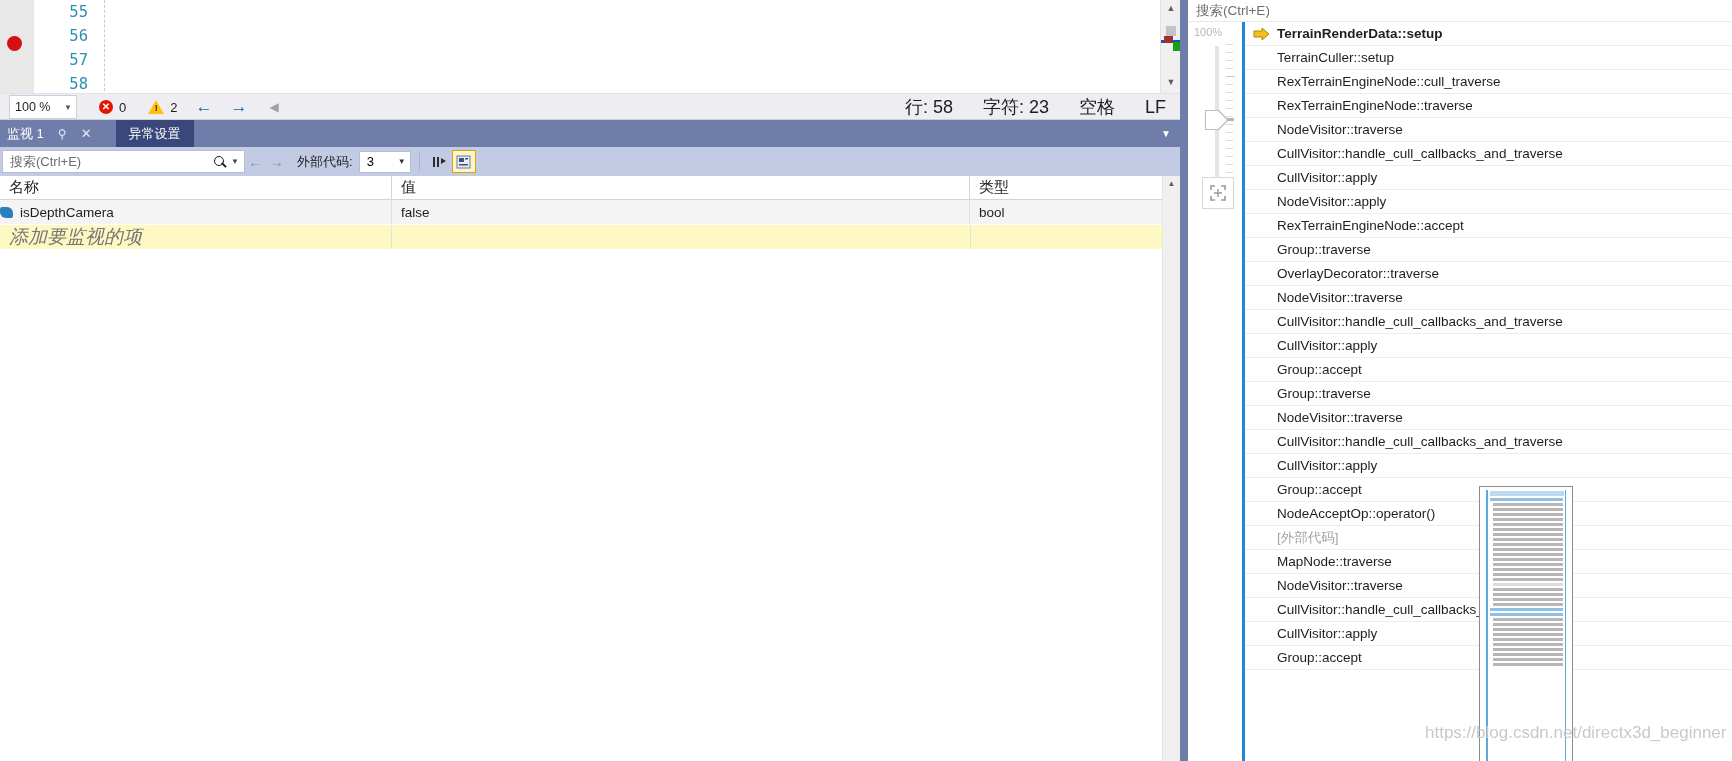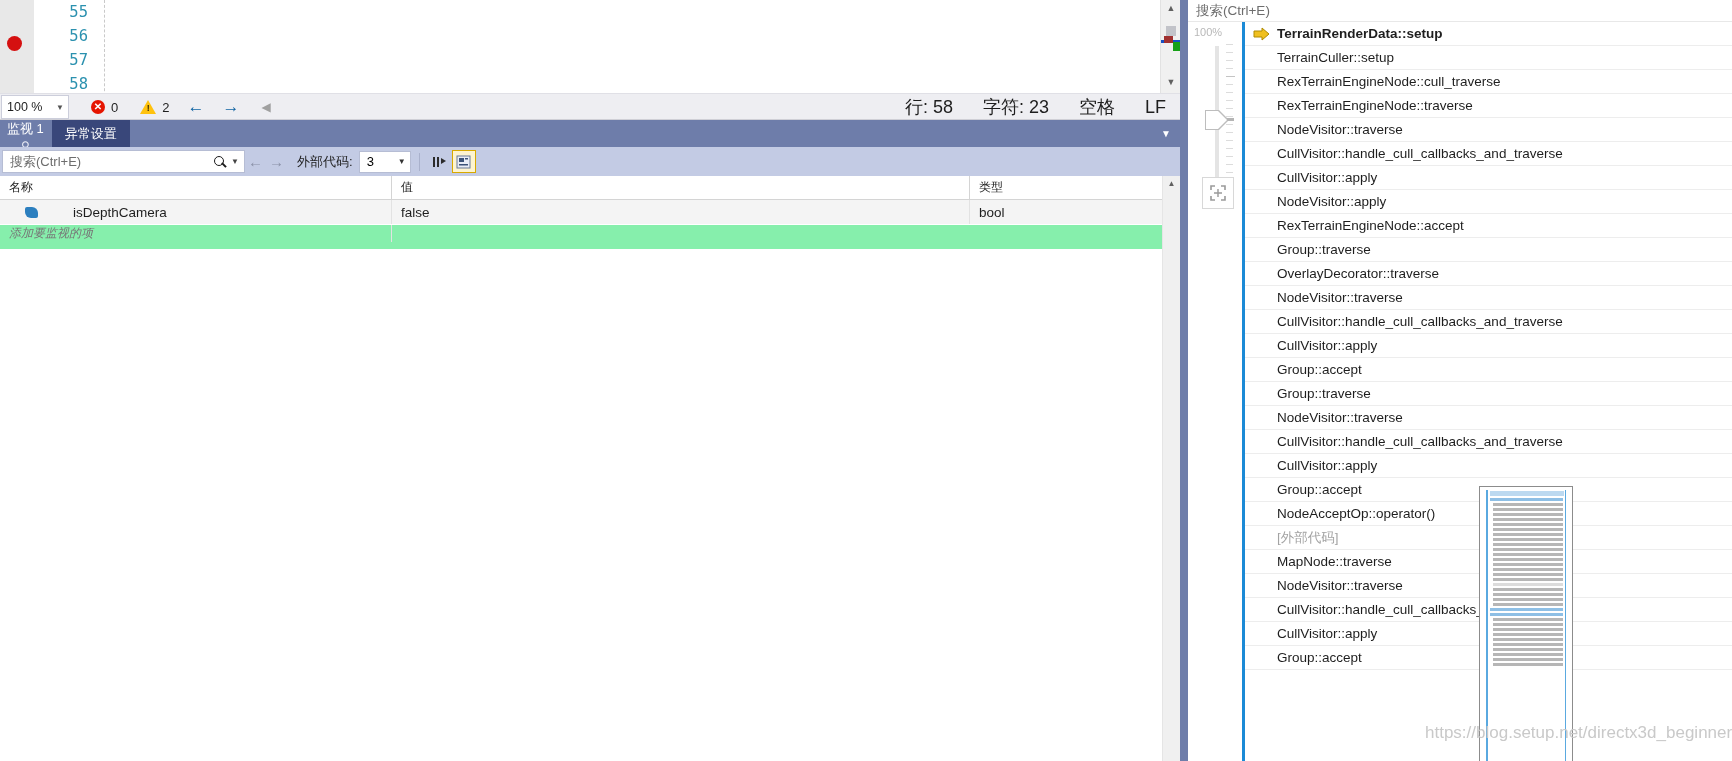--- a/index.html
+++ b/index.html
@@ -103,21 +103,21 @@
   
   #editor-statusbar {
     position: absolute; left: 0; top: 93px;
     width: 1180px; height: 26px;
     background: #eeeef2;
     border-top: 1px solid #e0e0e6;
     display: flex; align-items: center;
     font-size: 13px; color: #1e1e1e;
   }
   #zoom-combo {
-    width: 68px; height: 24px; margin-left: 1px;
+    width: 68px; height: 24px; margin-left: 9px;
     background: #ffffff; border: 1px solid #cccedb;
     display: flex; align-items: center; justify-content: space-between;
     box-sizing: border-box; padding: 0 4px 0 5px;
     font-size: 12.5px;
   }
   #zoom-combo .caret { font-size: 8px; color: #555; }
   .err-group { display: flex; align-items: center; gap: 6px; margin-left: 22px; }
   .icon-error {
     width: 14px; height: 14px; border-radius: 50%;
     background: #e51400; color: #fff;
@@ -151,23 +151,23 @@
     background: #ffffff;
     border-top: 1px solid #cfcfd6;
   }
   #watch-tabstrip {
     position: absolute; left: 0; top: 0;
     width: 1180px; height: 27px;
     background: #6e7daa;
     display: flex; align-items: stretch;
   }
   #watch-tab-active {
-    display: flex; align-items: center; gap: 1px;
-    padding: 0 8px 0 7px;
-    color: #ffffff; font-size: 13px; flex-direction: column;
+    display: flex; align-items: center; gap: 14px;
+    padding: 0 24px 0 7px;
+    color: #ffffff; font-size: 13px;
   }
   #watch-tab-active .pin { font-size: 12px; color: #e7e9f3; transform: rotate(0deg); }
   #watch-tab-active .close { font-size: 13px; color: #e7e9f3; }
   #watch-tab-inactive {
     display: flex; align-items: center;
     padding: 8px 13px;
     background: #39477a;
     color: #ffffff; font-size: 13px;
   }
   #watch-tabstrip-caret {
@@ -230,61 +230,60 @@
 
   #watch-grid {
     position: absolute; left: 0; top: 56px;
     width: 1180px; bottom: 0;
     background: #ffffff;
   }
   #watch-header-row {
     display: flex; height: 23px;
     border-bottom: 1px solid #d4d4d4;
     background: #ffffff;
-    font-size: 12px; color: #1e1e1e;
+    font-size: 15px; color: #1e1e1e;
   }
   .wh-cell {
     display: flex; align-items: center;
     padding-left: 9px; box-sizing: border-box;
     border-right: 1px solid #d4d4d4;
     height: 23px;
   }
   .wh-name { width: 392px; }
   .wh-value { width: 578px; }
   .wh-type { width: 200px; border-right: none; }
 
   .watch-row {
     display: flex; height: 24px;
     font-size: 13.5px; color: #1e1e1e;
     background: #f4f4f4;
     border-bottom: 1px solid #ffffff;
   }
   .watch-row .wr-name {
     width: 392px; display: flex; align-items: center;
-    padding-left: 25px; box-sizing: border-box;
+    box-sizing: border-box;
     border-right: 1px solid #e2e2e2;
-    gap: 28px;
   }
   .watch-row .wr-value {
     width: 578px; display: flex; align-items: center;
     padding-left: 9px; box-sizing: border-box;
     border-right: 1px solid #e2e2e2;
   }
   .watch-row .wr-type {
     width: 200px; display: flex; align-items: center;
     padding-left: 9px; box-sizing: border-box;
   }
   .var-icon {
     width: 13px; height: 11px; margin-right: 7px;
     background: #2c7fbf; border-radius: 2px 6px 2px 6px;
     flex: none;
   }
   .watch-addrow {
-    display: flex; height: 24px; background: #86efac;
-    font-size: 12px; color: #777777; font-style: italic; flex-direction: column;
+    display: flex; height: 24px; background: #fef9c3;
+    font-size: 19px; color: #777777; font-style: italic;
   }
   .watch-addrow .wr-name {
     width: 392px; display: flex; align-items: center;
     padding-left: 9px; box-sizing: border-box;
     border-right: 1px solid #e2e2e2;
   }
   .watch-addrow .wr-value { width: 578px; border-right: 1px solid #e2e2e2; }
   .watch-addrow .wr-type { width: 200px; }
 
   #watch-vscroll {
@@ -758,14 +757,14 @@
       <div class="tb-line"></div>
         <div class="tb-line"></div>
         <div class="tb-line"></div>
       <div class="tb-line"></div>
         <div class="tb-line"></div>
         <div class="tb-line"></div>
       <div class="tb-line"></div>
     </div>
   </div>
 
-  <div id="watermark">https://blog.setup.net/directx3d_beginner</div>
+  <div id="watermark">https://blog.csdn.net/directx3d_beginner</div>
 </div>
 
 </body></html>

